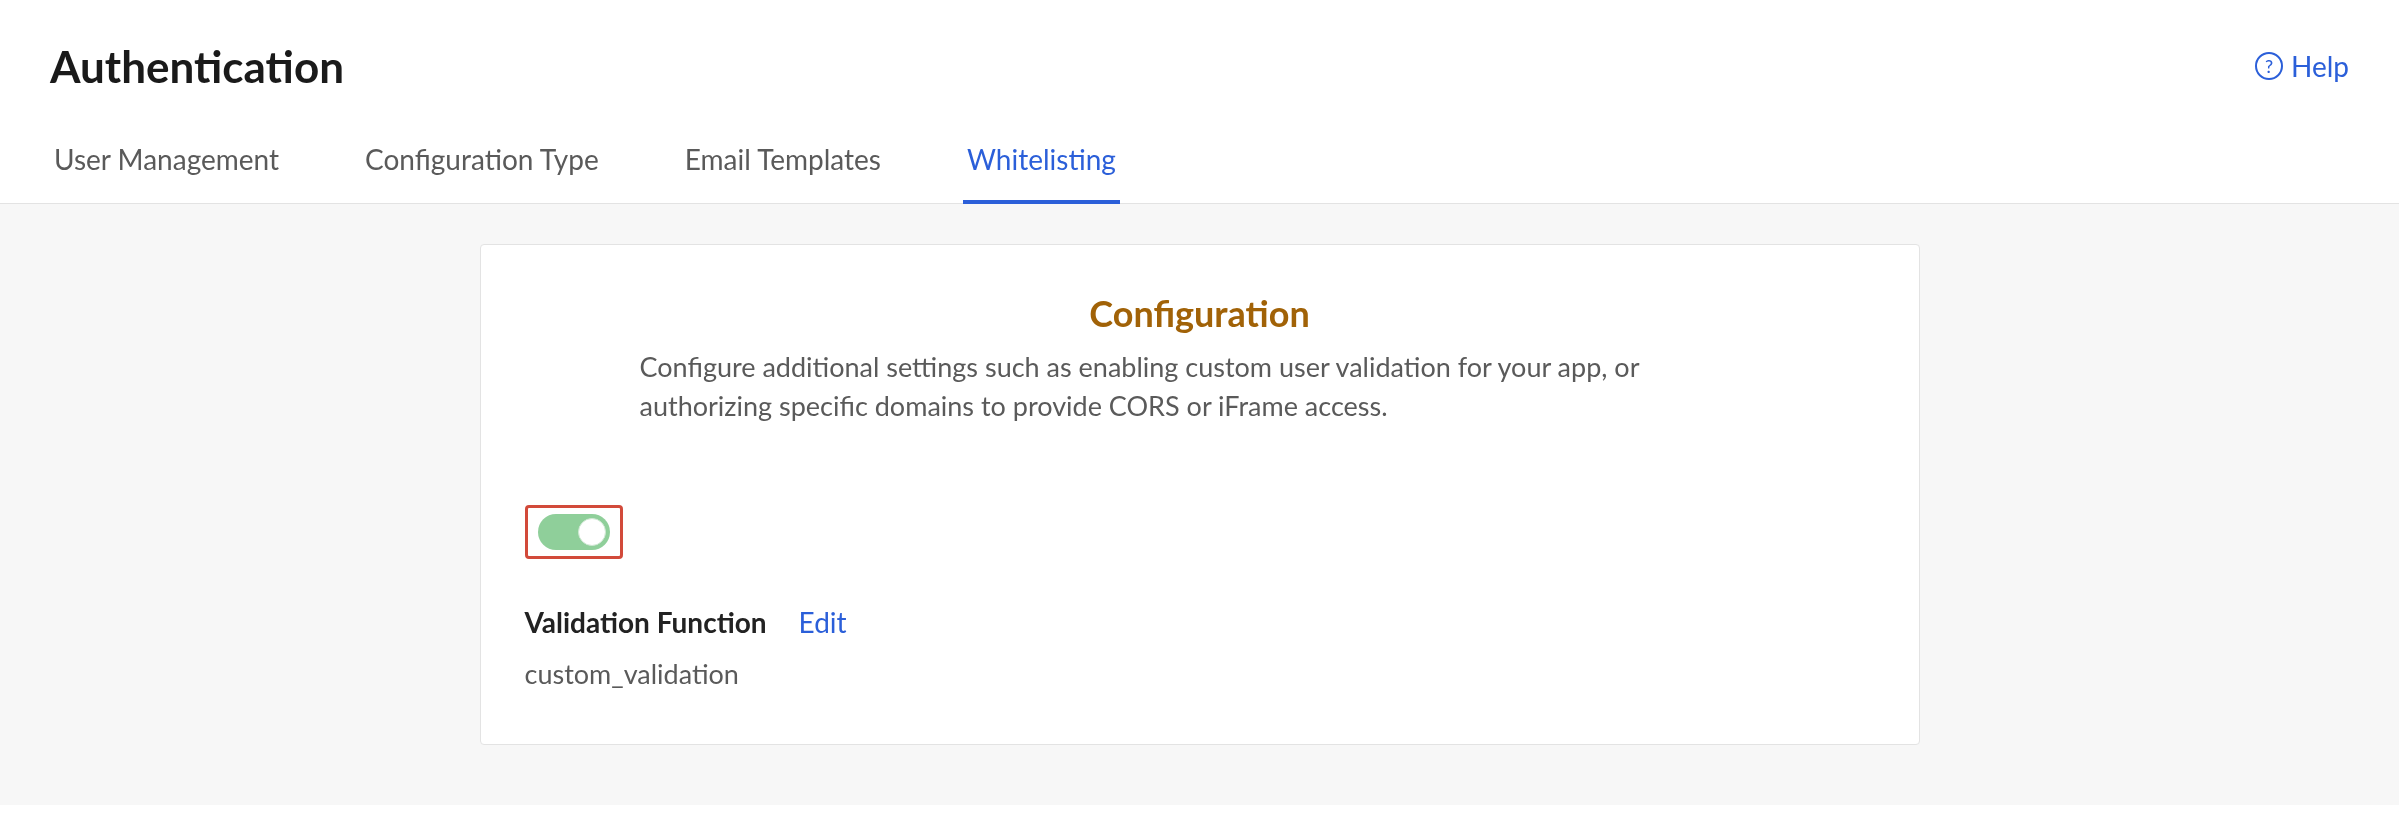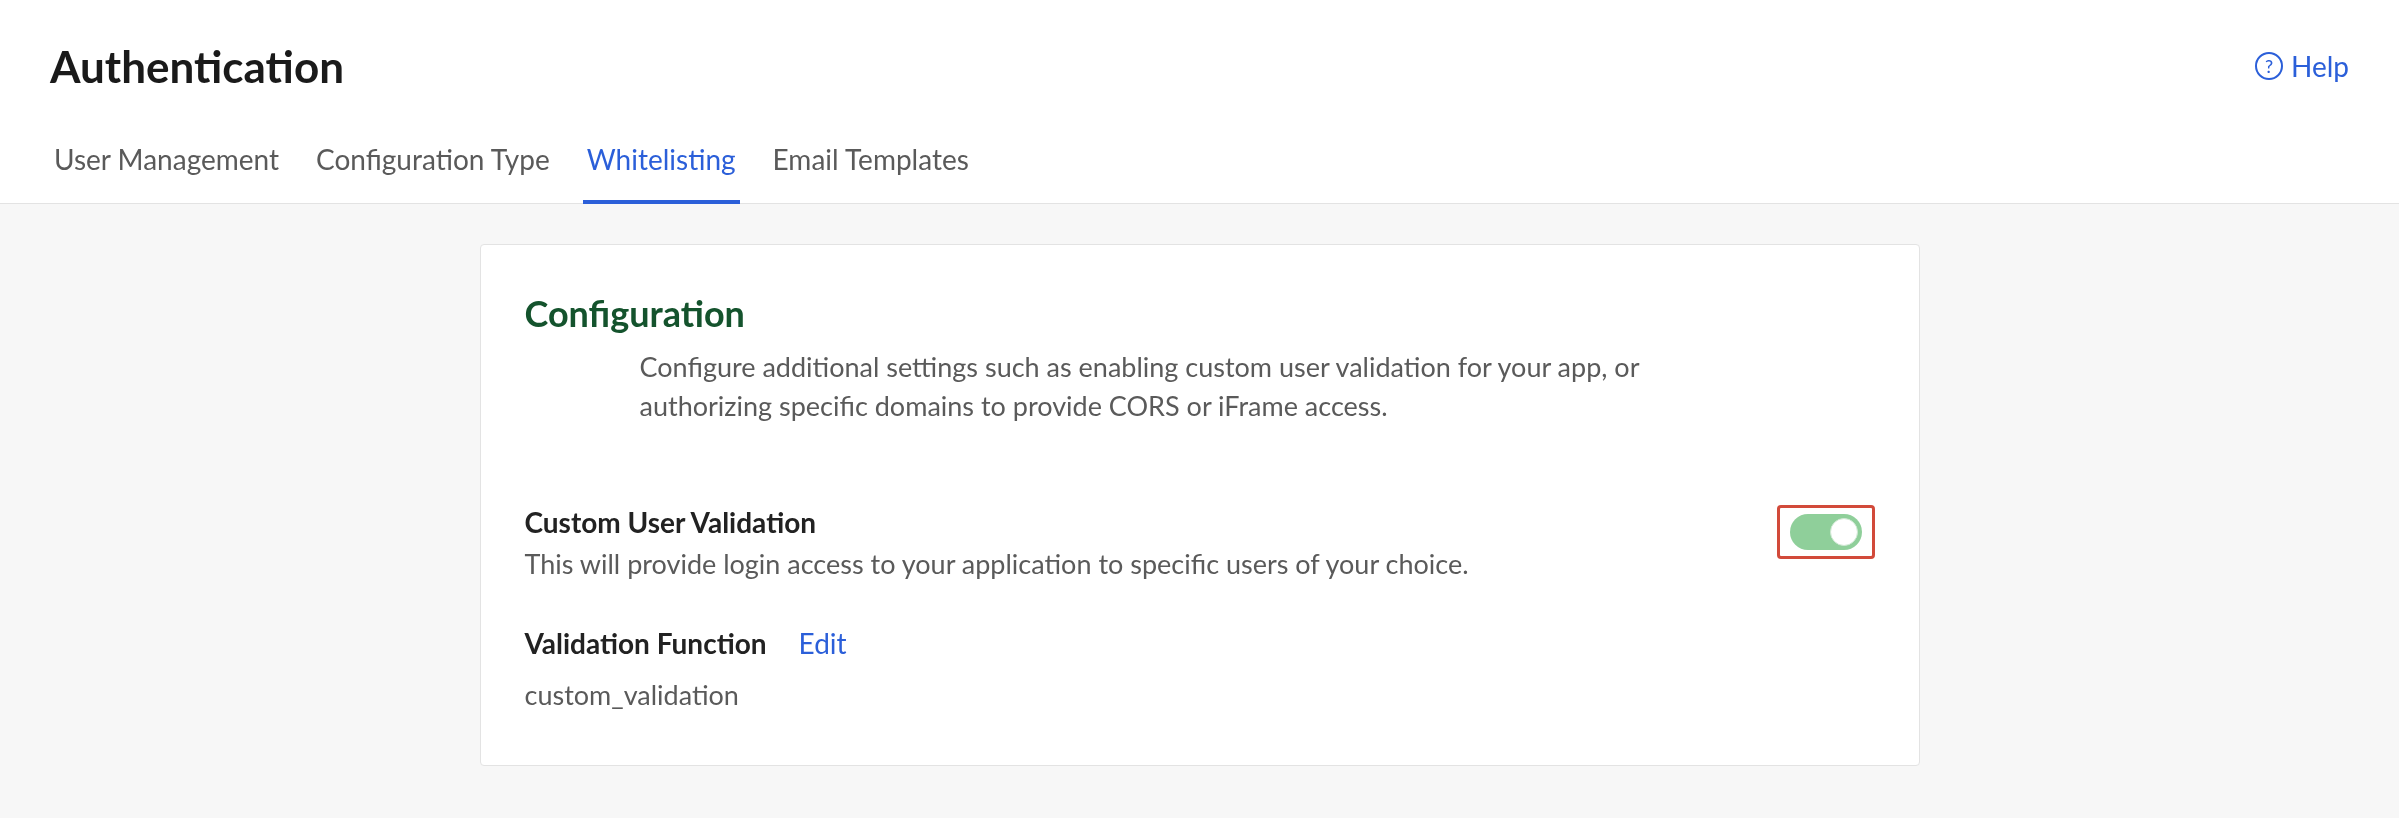--- a/index.html
+++ b/index.html
@@ -37,21 +37,21 @@
     border-radius: 50%;
     display: flex;
     align-items: center;
     justify-content: center;
     font-size: 18px;
     color: #2b5fd9;
     font-weight: 500;
   }
   .tabs {
     display: flex;
-    gap: 29px;
+    gap: 78px;
     padding: 0 50px;
     border-bottom: 1px solid #e3e3e3;
   }
   .tab {
     font-size: 28px;
     color: #5a5a5a;
     padding: 20px 4px 24px 4px;
     cursor: pointer;
     border-bottom: 4px solid transparent;
     margin-bottom: -1px;
@@ -69,22 +69,22 @@
     width: 1440px;
     margin: 0 auto;
     background: #ffffff;
     border: 1px solid #e3e3e3;
     border-radius: 4px;
     padding: 46px 44px 54px 44px;
   }
   .config-title {
     font-size: 36px;
     font-weight: 700;
-    text-align: left;
-    color: #14532d;
+    text-align: center;
+    color: #a16207;
   }
   .config-subtitle {
     font-size: 27px;
     color: #5a5a5a;
     text-align: left;
     margin-top: 12px;
     line-height: 1.45;
     max-width: 1120px;
     margin-left: auto;
     margin-right: auto;
@@ -161,34 +161,30 @@
   <h1 class="page-title">Authentication</h1>
   <div class="help-link">
     <span class="help-icon">?</span>
     <span>Help</span>
   </div>
 </div>
 
 <div class="tabs">
   <div class="tab">User Management</div>
   <div class="tab">Configuration Type</div>
+  <div class="tab">Email Templates</div>
   <div class="tab active">Whitelisting</div>
-  <div class="tab">Email Templates</div>
 </div>
 
 <div class="content-area">
   <div class="config-card">
     <h2 class="config-title">Configuration</h2>
     <p class="config-subtitle">Configure additional settings such as enabling custom user validation for your app, or authorizing specific domains to provide CORS or iFrame access.</p>
 
     <div class="setting-row">
-      <div class="setting-text">
-        <div class="setting-label">Custom User Validation</div>
-        <div class="setting-desc">This will provide login access to your application to specific users of your choice.</div>
-      </div>
       <div class="toggle-highlight">
         <div class="toggle">
           <div class="toggle-knob"></div>
         </div>
       </div>
     </div>
 
     <div class="validation-row">
       <div class="validation-header">
         <span class="validation-label">Validation Function</span>

